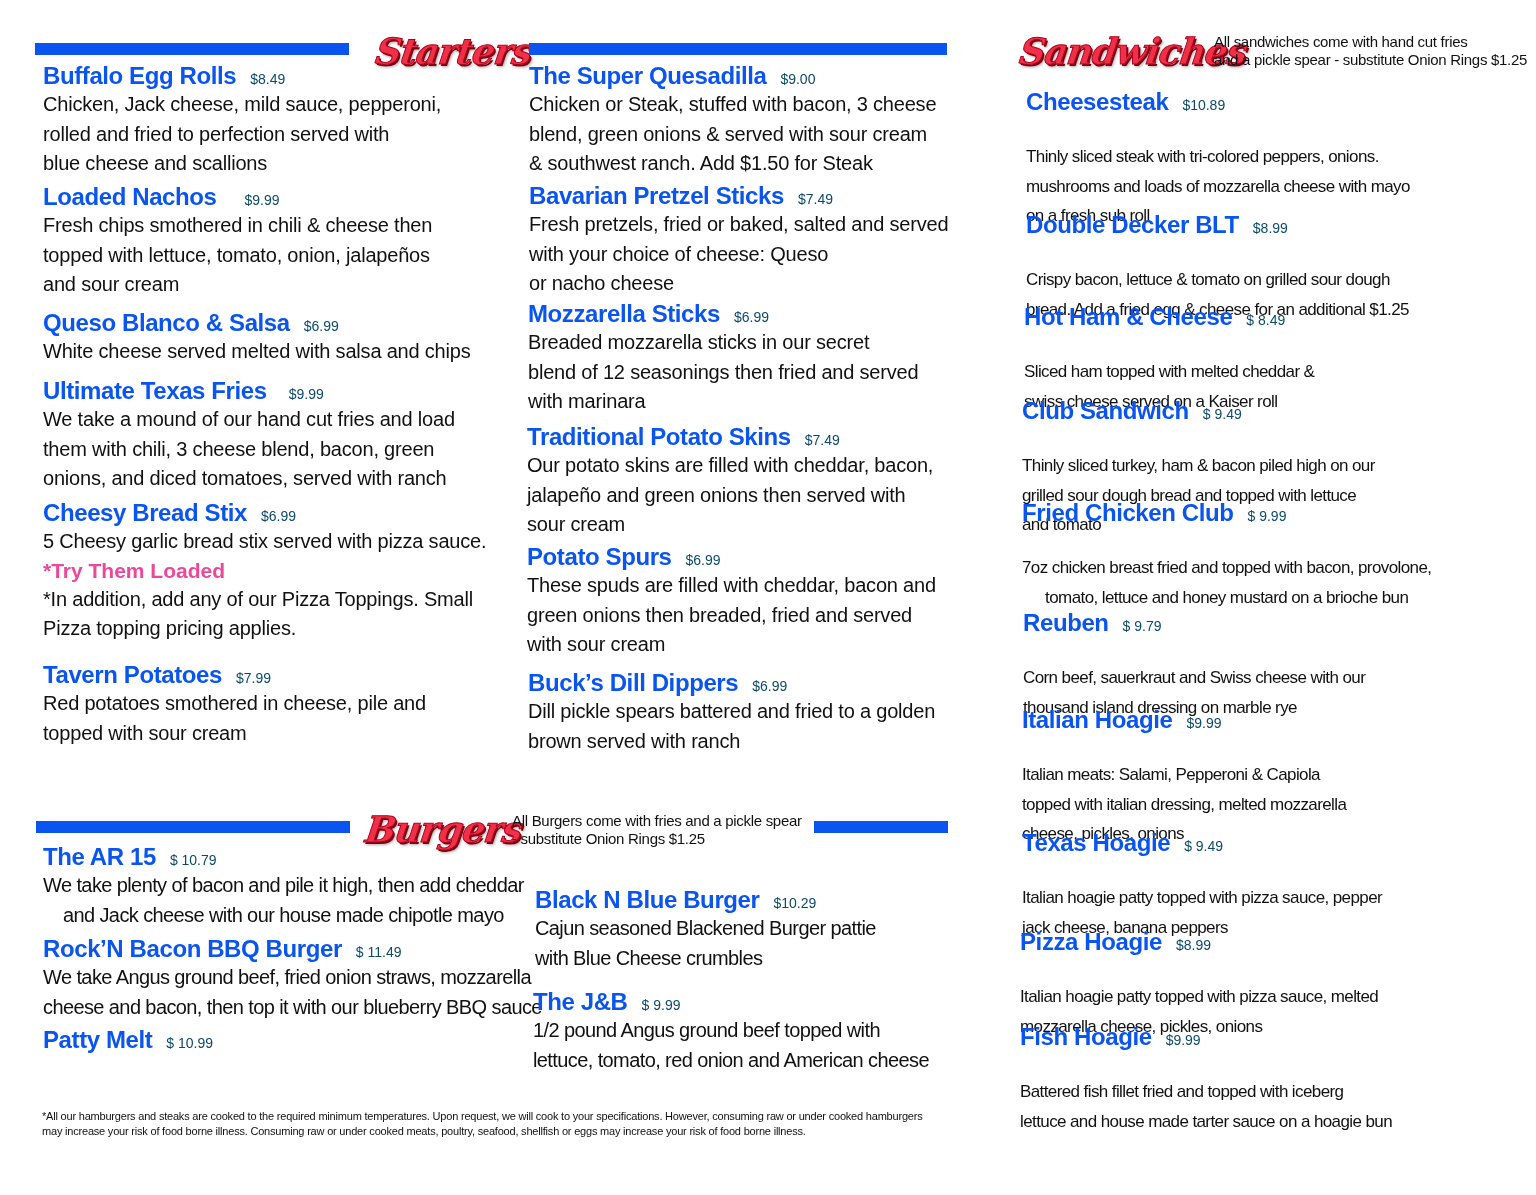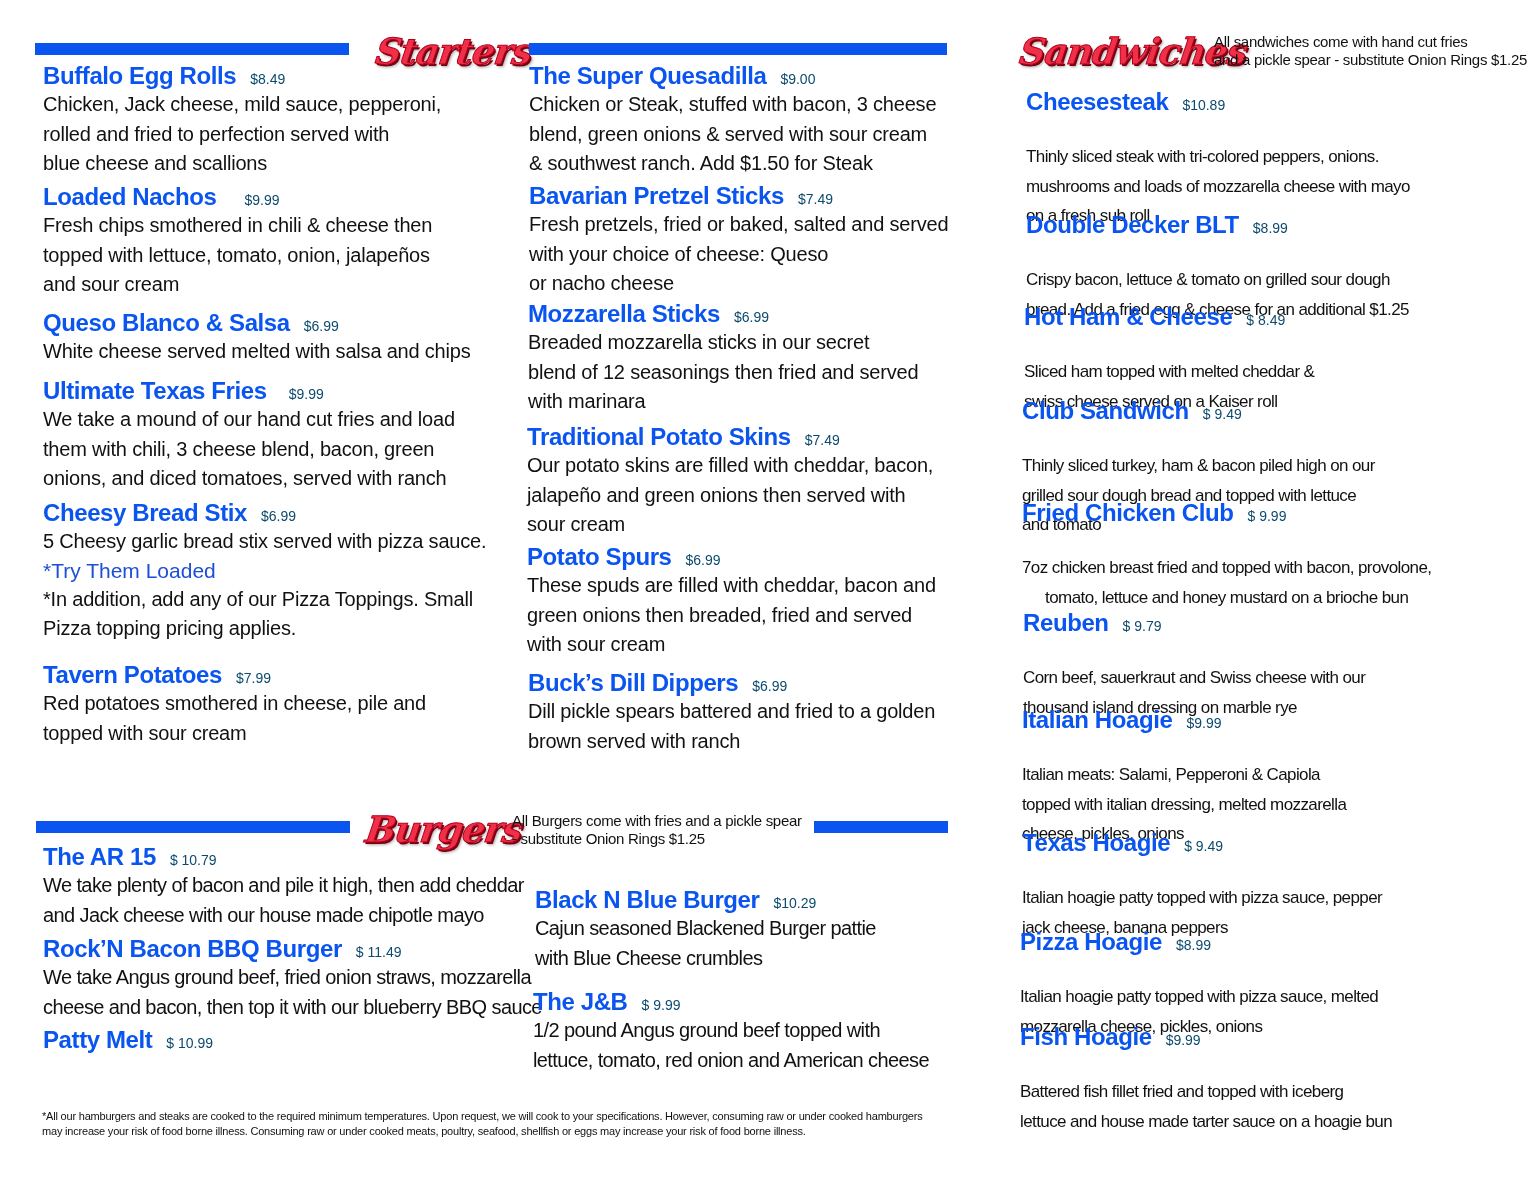--- a/index.html
+++ b/index.html
@@ -9,21 +9,21 @@
   .script { position:absolute; font-family:"DejaVu Serif", serif; font-style:italic; font-weight:bold;
             color:#f03048; text-shadow:2px 2px 0 #7a0010, 3px 3px 3px rgba(0,0,0,.35);
             letter-spacing:-1px; -webkit-text-stroke:1px #b0001c; transform:skewX(-8deg); }
   .note { position:absolute; font-size:15px; line-height:18px; color:#111; letter-spacing:-0.3px; }
   .item { position:absolute; }
   .item .hdr { display:flex; align-items:baseline; gap:14px; white-space:nowrap; }
   .item .name { color:#0a55f0; font-weight:bold; font-size:24px; letter-spacing:-0.4px; }
   .item .price { font-size:14px; color:#0c4a6e; }
   .item .desc { font-size:20px; line-height:29.5px; letter-spacing:-0.2px; white-space:pre-line; }
   .sand .desc { font-size:17px; letter-spacing:-0.6px;margin-top:26px; }
-  .sub { color:#1d4ed8; font-weight:normal; font-size:21px; line-height:28px; }
+  .sub { color:#ec4899; font-weight:bold; font-size:21px; line-height:28px; }
   .disclaimer { position:absolute; left:42px; top:1109px; width:900px; font-size:11px; line-height:14.5px; letter-spacing:-0.2px; }
 </style>
 </head>
 <body>
 
 <div class="bar" style="left:35px;top:43px;width:314px;"></div>
 <div class="script" style="left:376px;top:30px;font-size:36px;">Starters</div>
 <div class="bar" style="left:529px;top:43px;width:418px;"></div>
 
 <div class="script" style="left:1020px;top:30px;font-size:36px;">Sandwiches</div>
@@ -141,21 +141,21 @@
     </div>
   <div class="desc">Dill pickle spears battered and fried to a golden
 brown served with ranch</div>
 </div>
 
 <div class="item" style="left:43px;top:843px;">
   <div class="hdr">
       <span class="name">The AR 15</span>
       <span class="price">$ 10.79</span>
     </div>
-  <div class="desc" style="letter-spacing:-0.6px;">We take plenty of bacon and pile it high, then add cheddar
+  <div class="desc" style="letter-spacing:-0.6px;text-align:center;">We take plenty of bacon and pile it high, then add cheddar
 and Jack cheese with our house made chipotle mayo</div>
 </div>
 <div class="item" style="left:43px;top:935px;">
   <div class="hdr">
       <span class="name">Rock’N Bacon BBQ Burger</span>
       <span class="price">$ 11.49</span>
     </div>
   <div class="desc" style="letter-spacing:-0.6px;">We take Angus ground beef, fried onion straws, mozzarella
 cheese and bacon, then top it with our blueberry BBQ sauce</div>
 </div>

